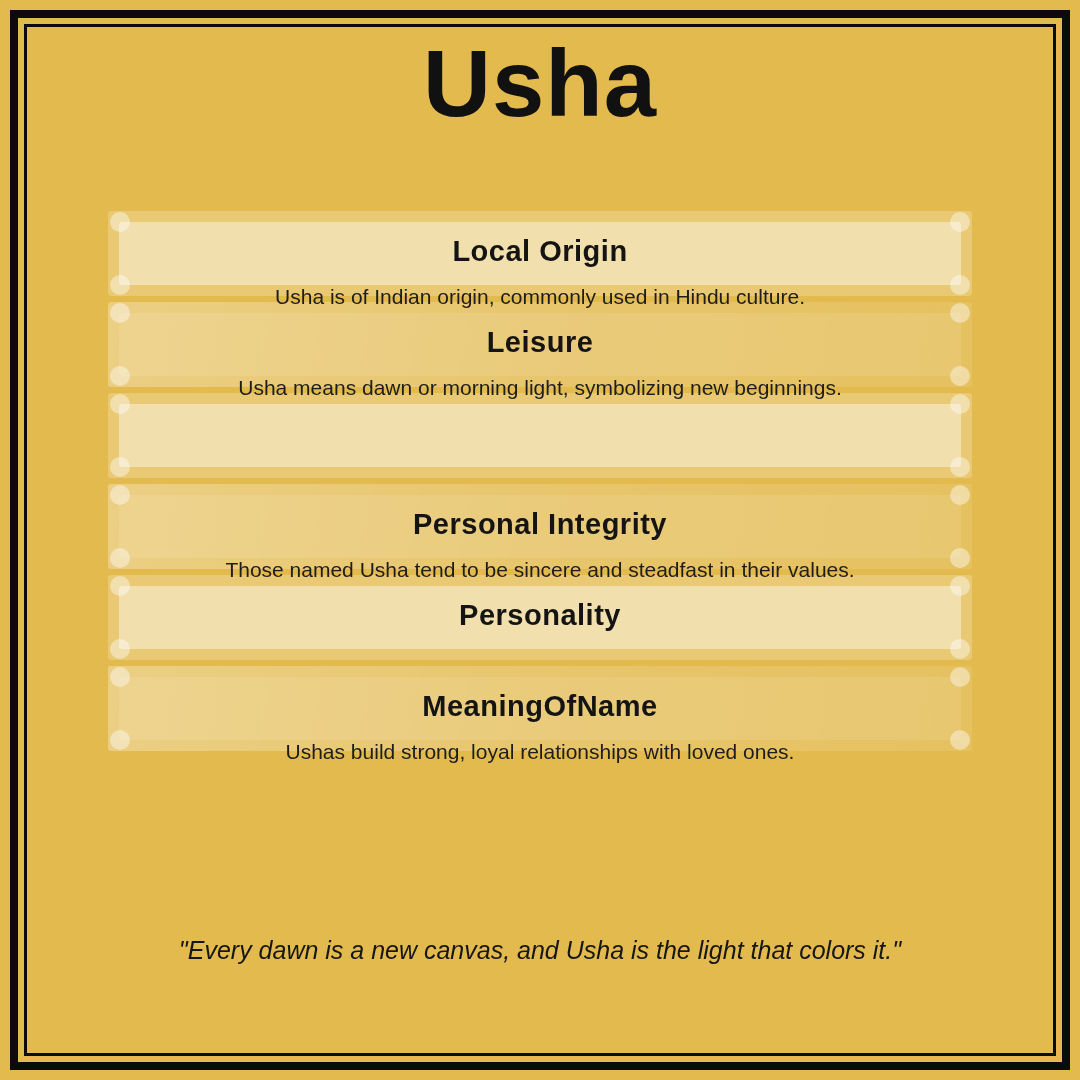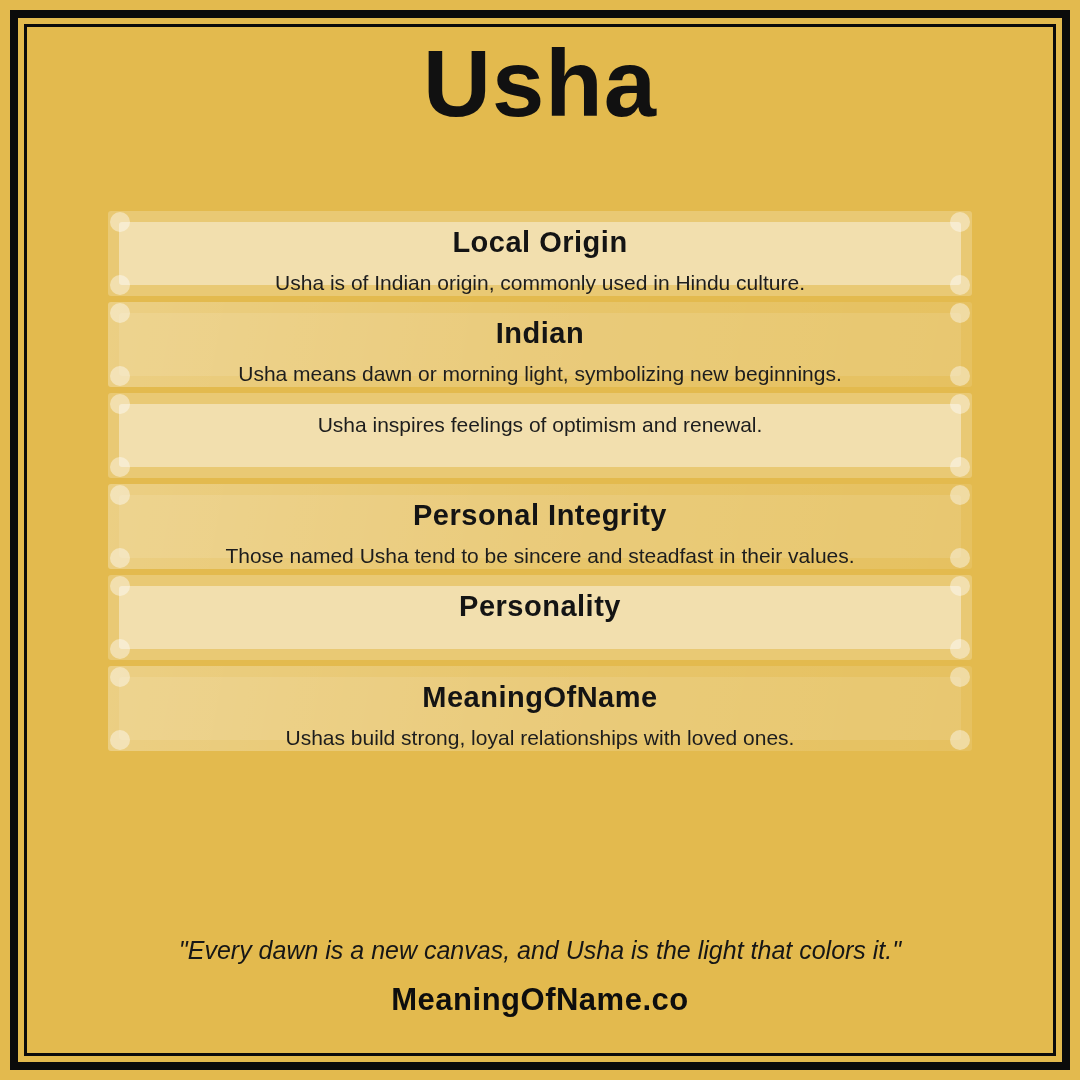--- a/index.html
+++ b/index.html
@@ -81,21 +81,21 @@
   .dot.bl { left: 2px;  bottom: 1px; }
   .dot.br { right: 2px; bottom: 1px; }
 
   .panel-text {
     position: relative;
     text-align: center;
     padding-top: 7px;
     z-index: 2;
   }
   .panel-text h2 {
-    margin: 8px;
+    margin: 17px;
     font-size: 29px;
     line-height: 32px;
     font-weight: bold;
     letter-spacing: 0.5px;
     color: #141414;
   }
   .panel-text p {
     margin: 12px;
     font-size: 21px;
     line-height: 25px;
@@ -148,33 +148,32 @@
       </div>
     </div>
 
     <div class="panel subtle">
       <span class="dot tl"></span>
       <span class="dot tr"></span>
       <span class="dot bl"></span>
       <span class="dot br"></span>
       <div class="panel-inner"></div>
       <div class="panel-text">
-        <h2>Indian</h2>
+        <h2>Leisure</h2>
         <p>Usha means dawn or morning light, symbolizing new beginnings.</p>
       </div>
     </div>
 
     <div class="panel bright">
       <span class="dot tl"></span>
       <span class="dot tr"></span>
       <span class="dot bl"></span>
       <span class="dot br"></span>
       <div class="panel-inner"></div>
       <div class="panel-text">
-        <p>Usha inspires feelings of optimism and renewal.</p>
       </div>
     </div>
 
     <div class="panel subtle">
       <span class="dot tl"></span>
       <span class="dot tr"></span>
       <span class="dot bl"></span>
       <span class="dot br"></span>
       <div class="panel-inner"></div>
       <div class="panel-text">
@@ -203,14 +202,13 @@
       <div class="panel-text">
         <h2>MeaningOfName</h2>
         <p>Ushas build strong, loyal relationships with loved ones.</p>
       </div>
     </div>
 
 
   </div>
 
   <div class="quote">"Every dawn is a new canvas, and Usha is the light that colors it."</div>
-  <div class="brand">MeaningOfName.co</div>
 </div>
 
 </body></html>

